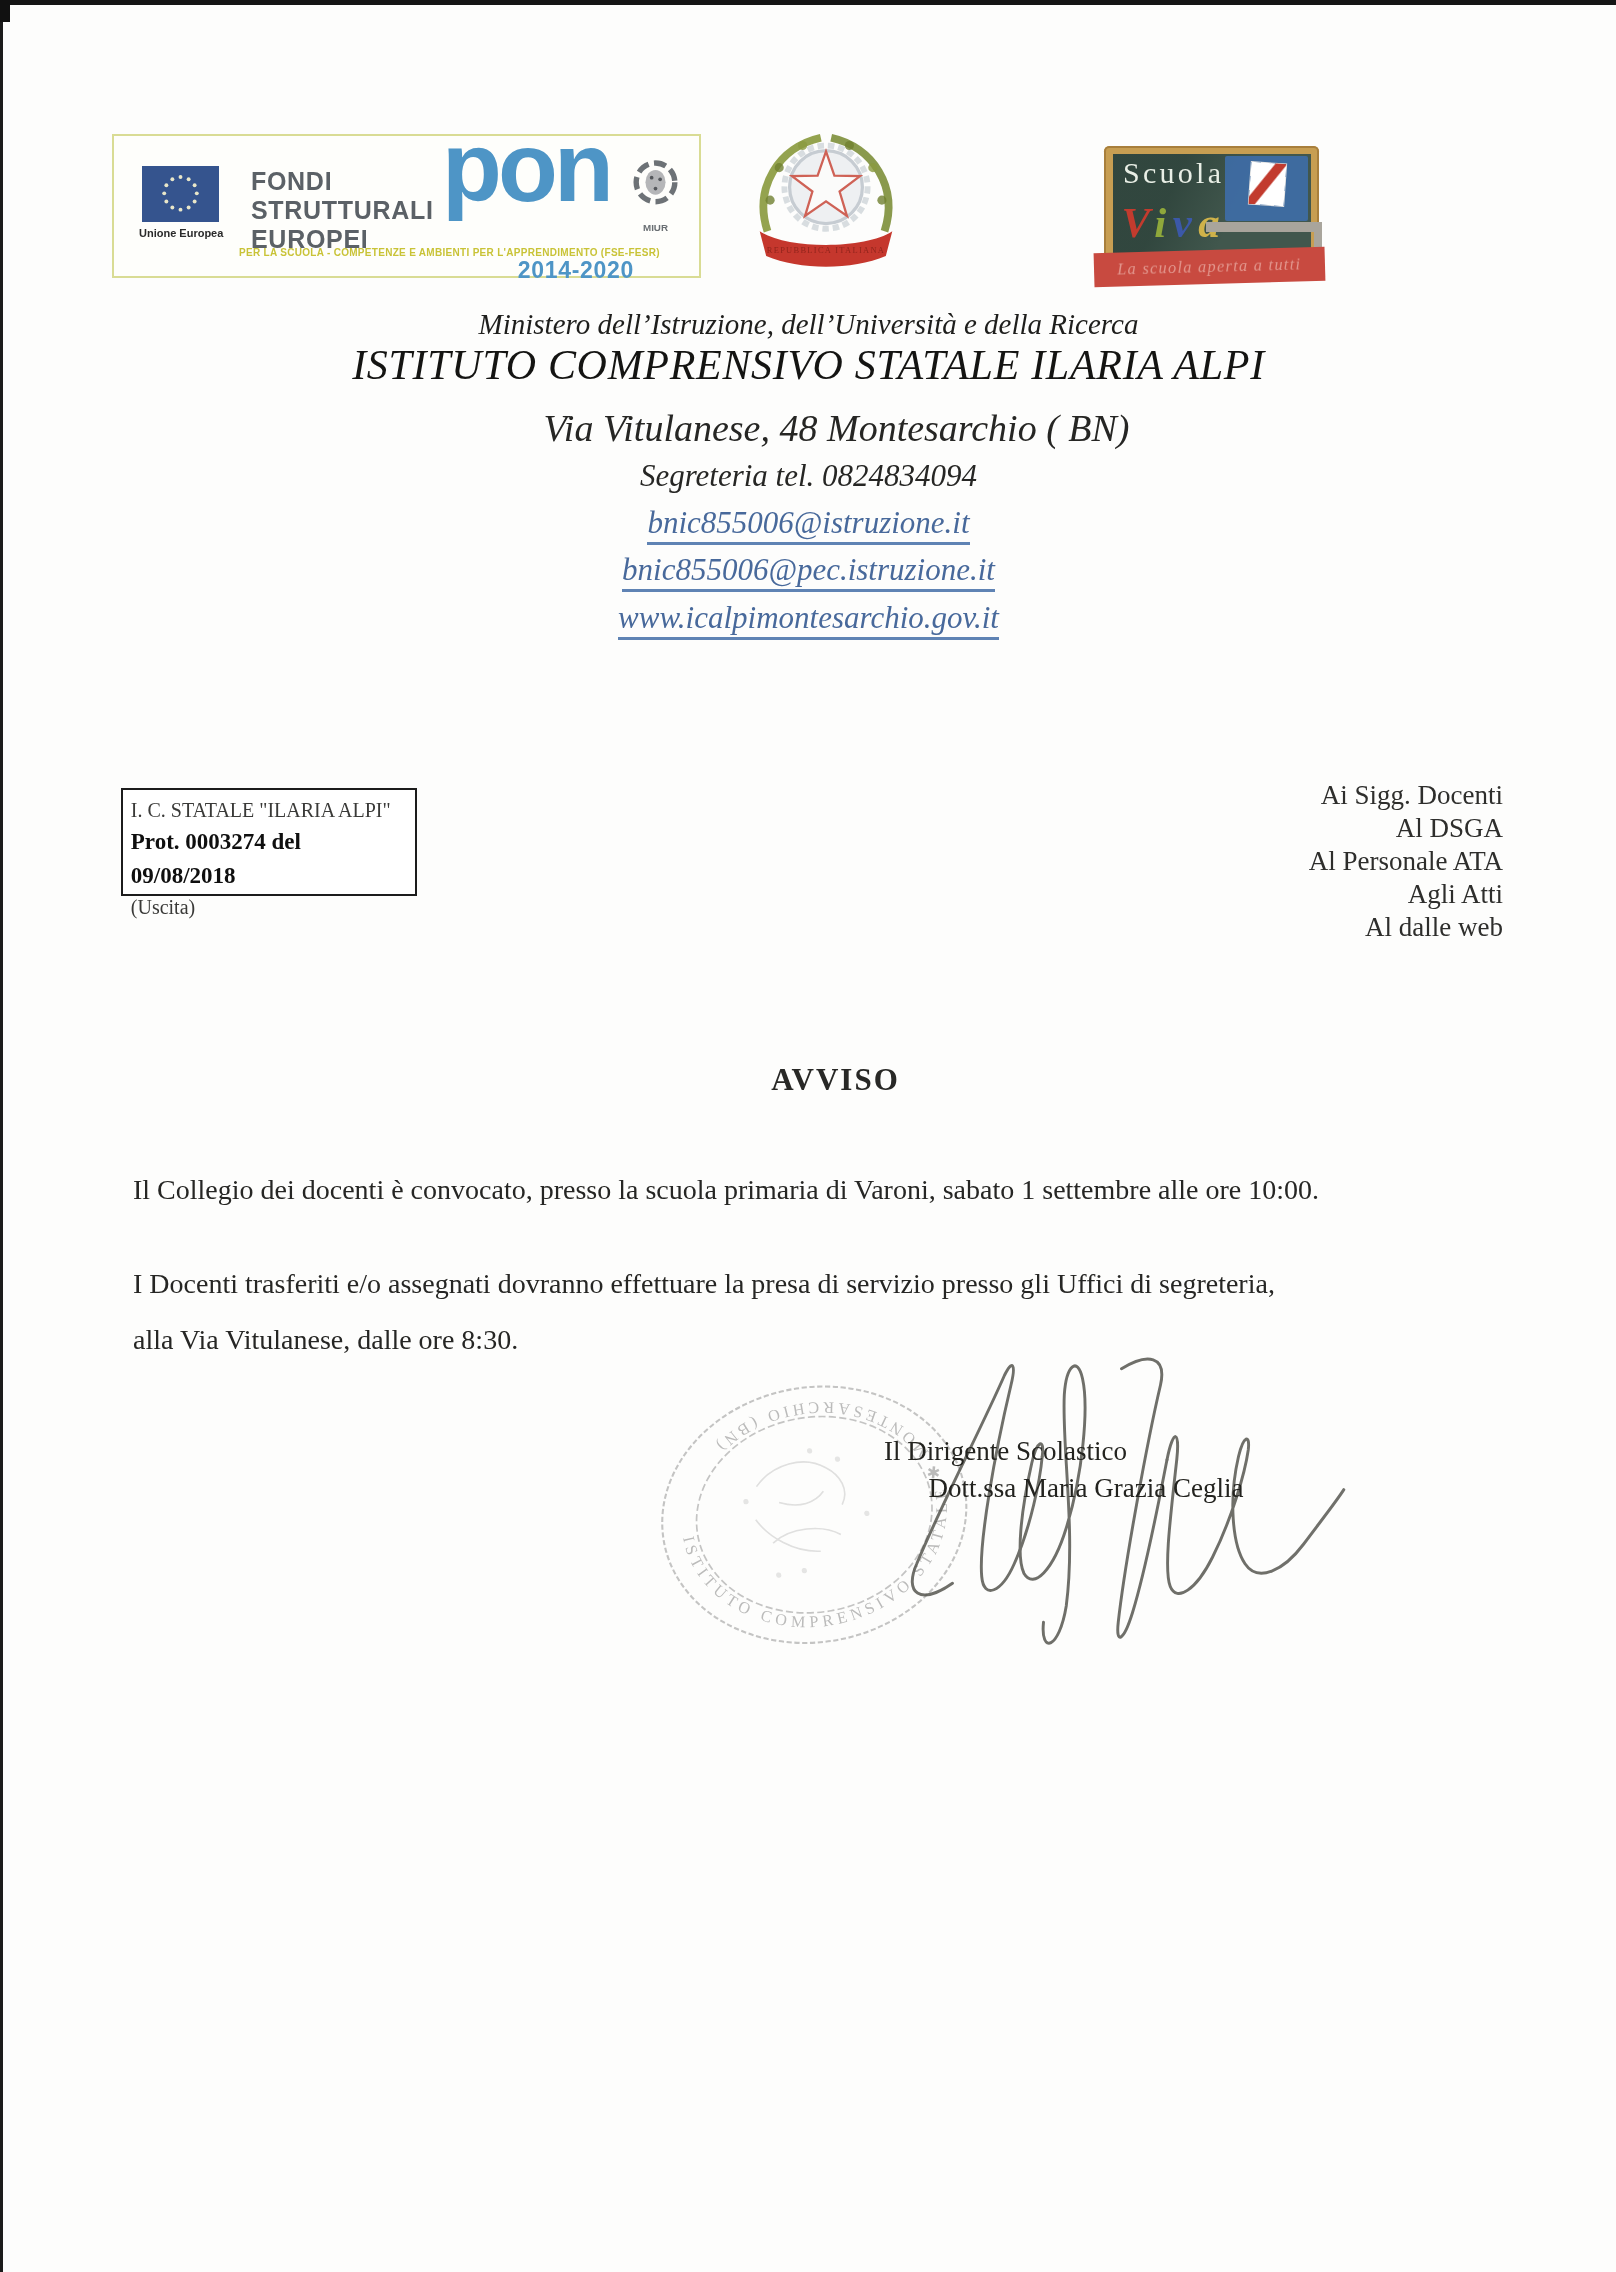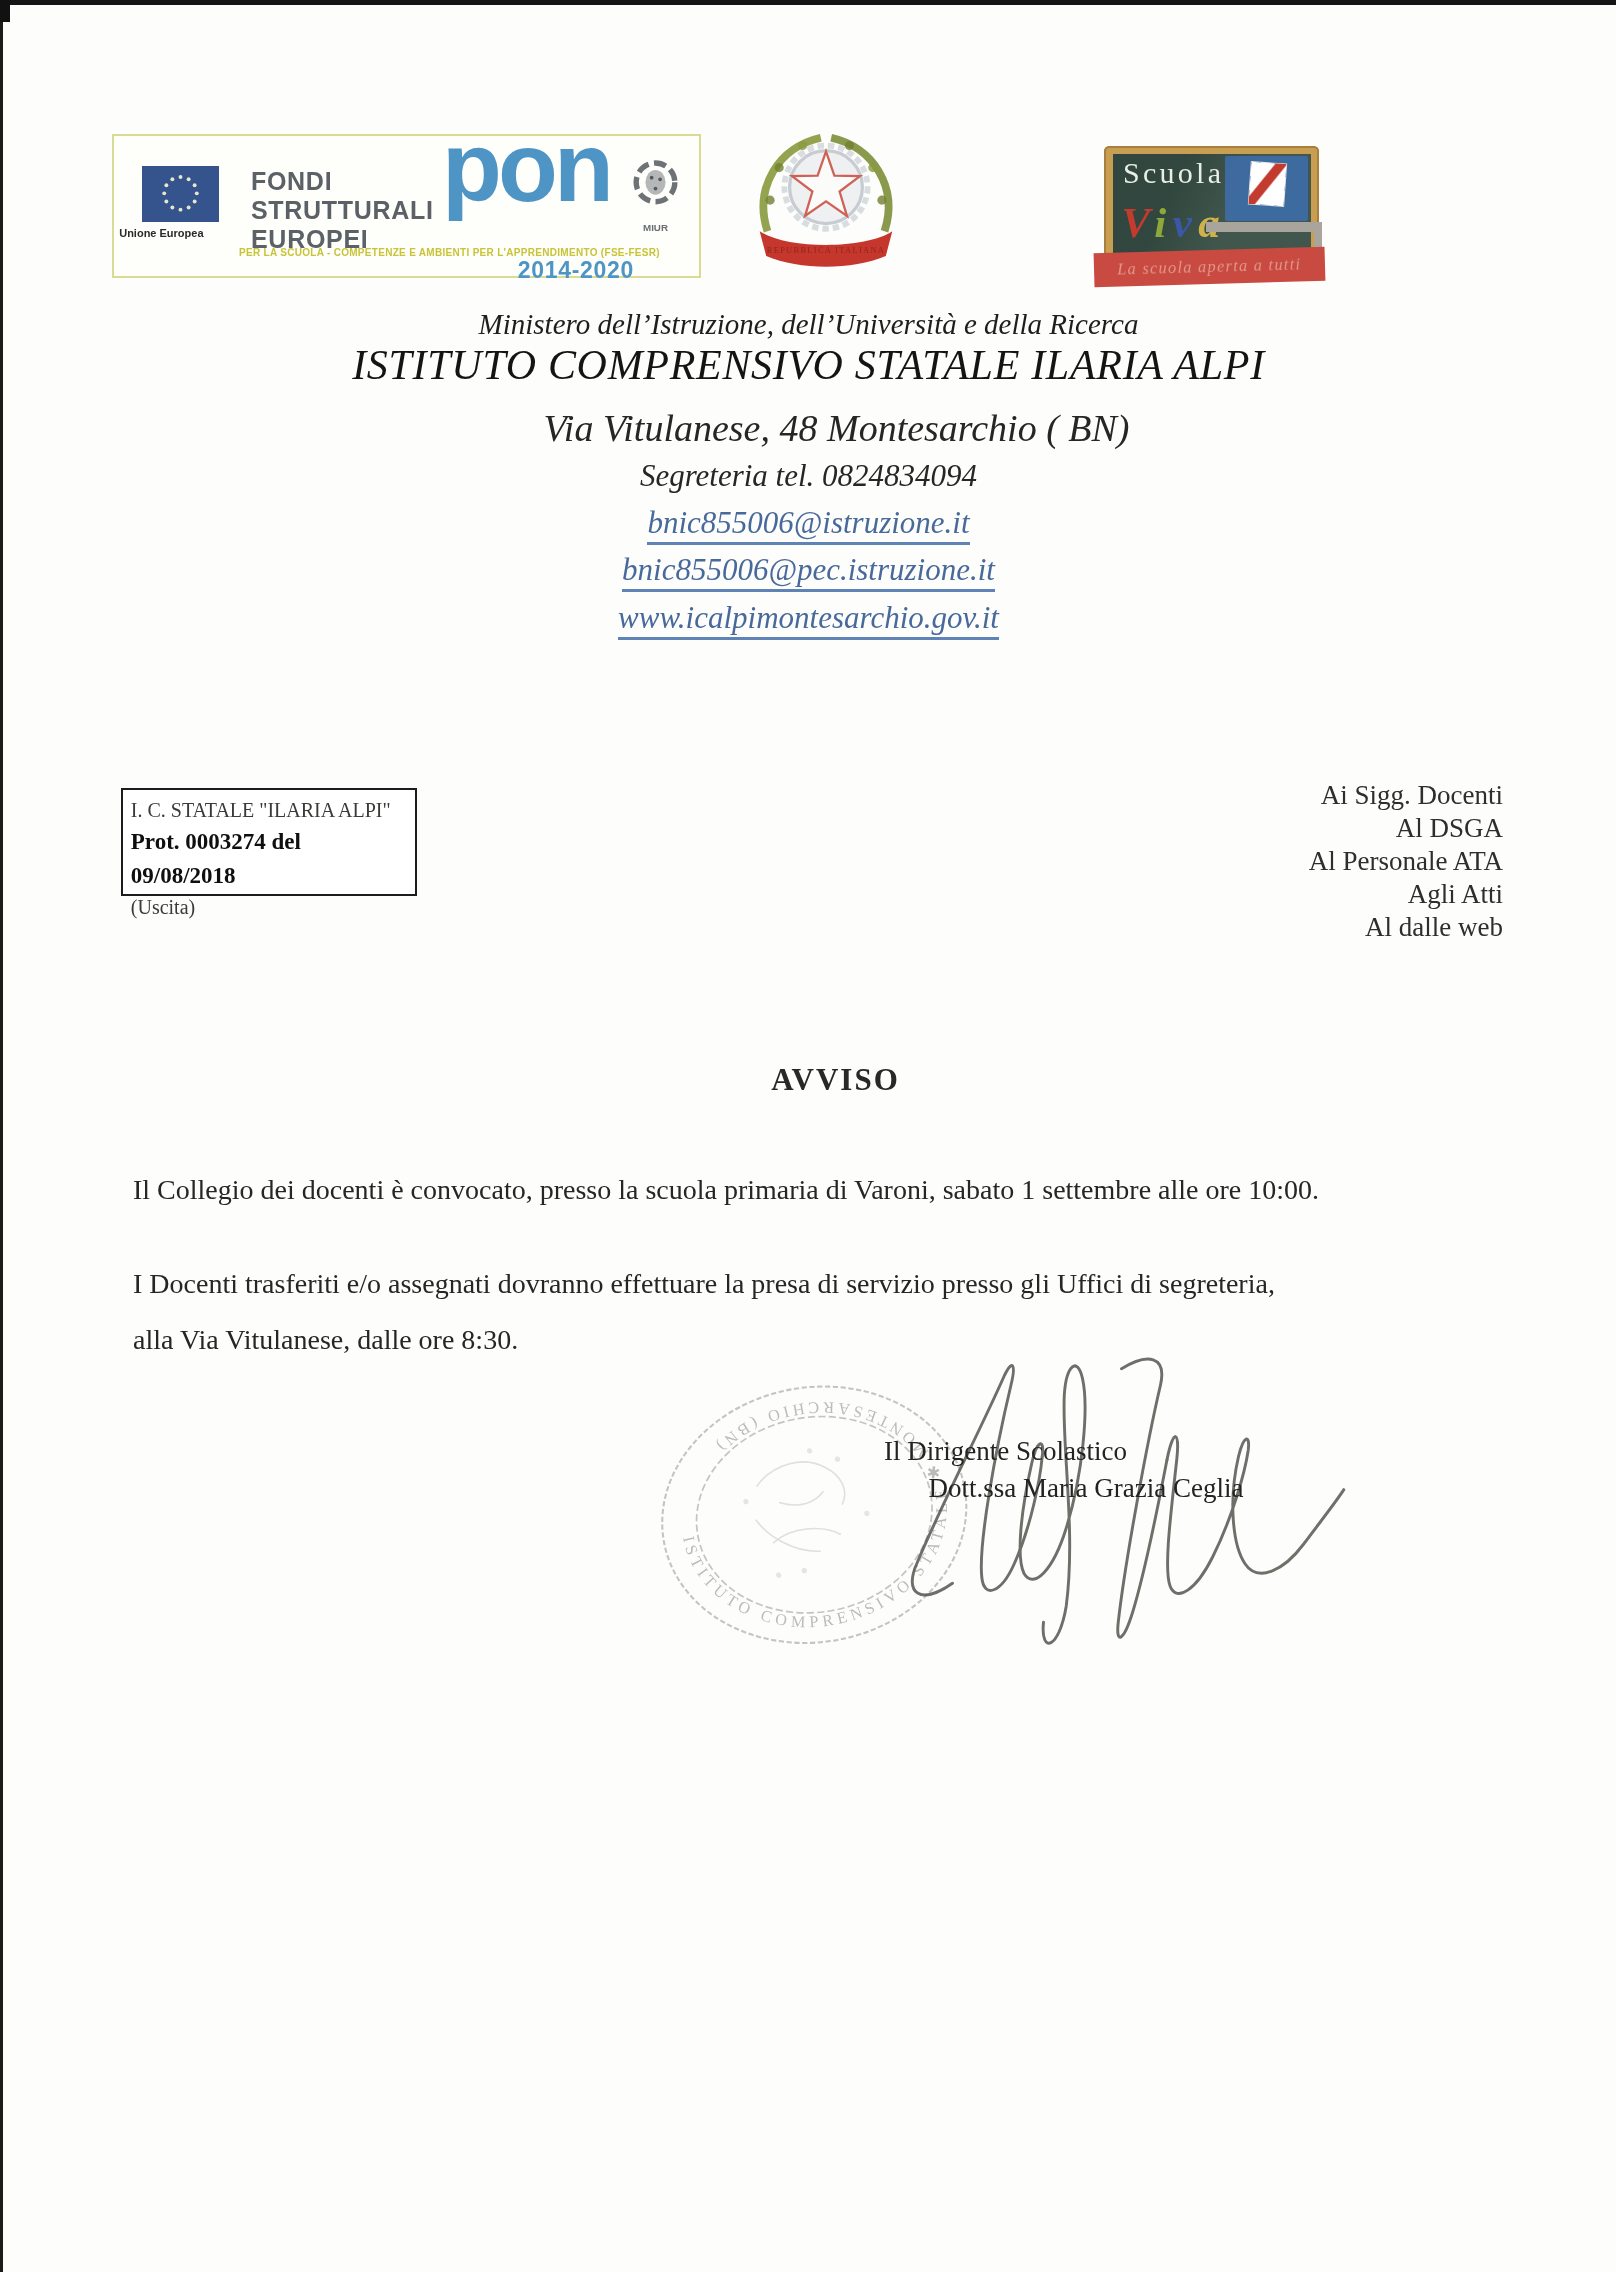--- a/index.html
+++ b/index.html
@@ -9,21 +9,21 @@
   }
   .abs{position:absolute;}
   
   .edge-top{left:0;top:0;width:1617px;height:4.6px;background:#151515;}
   .edge-left{left:0;top:0;width:3.3px;height:2273px;background:#1b1b1b;}
   .edge-corner{left:0;top:0;width:10.4px;height:22px;background:#111;}
 
   
   .pon-box{left:112px;top:134px;width:585px;height:140px;border:2px solid #d9dc94;background:#fefefb;}
   .eu-flag{left:28px;top:30px;width:77px;height:56px;background:#35548e;}
-  .eu-label{left:5.2px;top:91px;width:124px;font-family:"Liberation Sans",sans-serif;
+  .eu-label{left:5.2px;top:91px;width:124px;text-align:center;font-family:"Liberation Sans",sans-serif;
             font-size:11px;font-weight:bold;color:#2a2a2a;}
   .fondi{left:137px;top:31px;width:182px;text-align:left;font-family:"Liberation Sans",sans-serif;
          font-weight:bold;font-size:25px;line-height:29px;color:#5b6166;letter-spacing:0.7px;}
   .pon-word{left:328px;top:-18px;font-family:"Liberation Sans",sans-serif;font-weight:bold;
             font-size:98px;color:#4e95c6;letter-spacing:-3.9px;line-height:1;}
   .pon-years{left:364px;top:77px;width:156px;text-align:right;font-family:"Liberation Sans",sans-serif;
              font-weight:bold;font-size:23px;color:#4e95c6;letter-spacing:0.7px;margin-top:44px;}
   .miur-wrap{left:512px;top:19.5px;width:59px;text-align:center;}
   .miur-label{margin-top:2.6px;font-family:"Liberation Sans",sans-serif;font-size:9.8px;color:#6a6f73;font-weight:bold;}
   .pon-sub{left:98px;top:111px;width:475px;text-align:center;font-family:"Liberation Sans",sans-serif;

